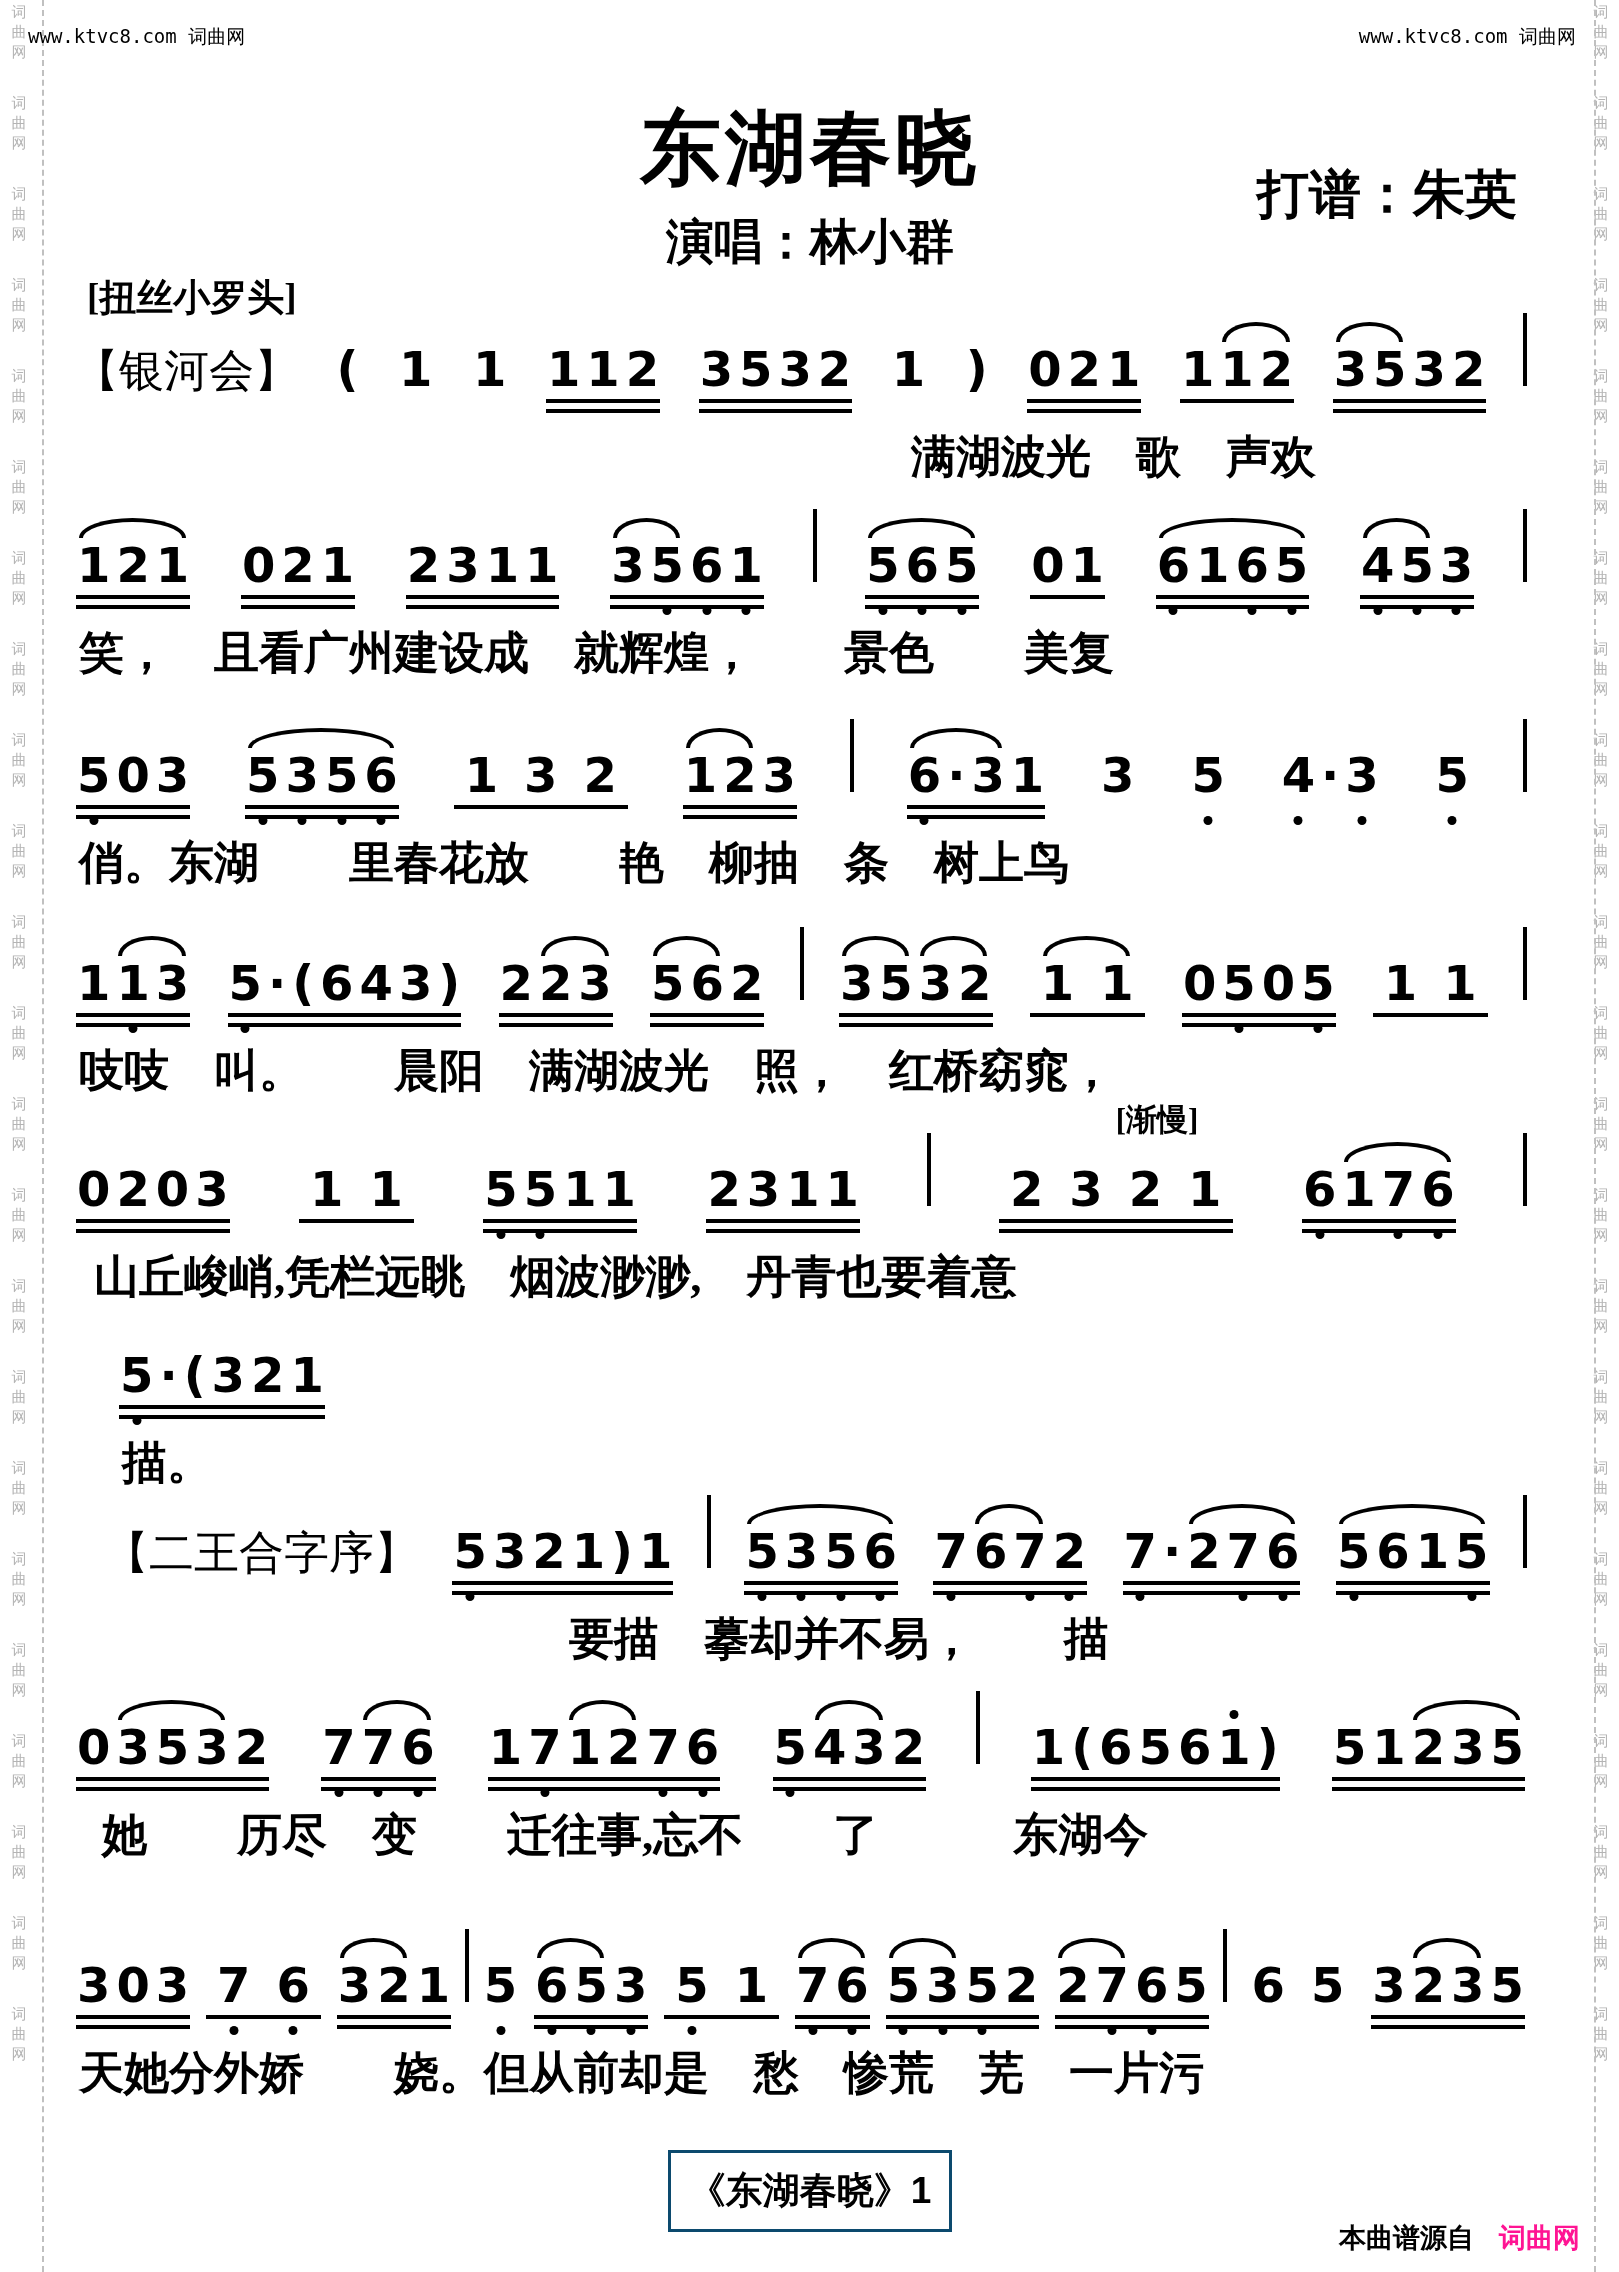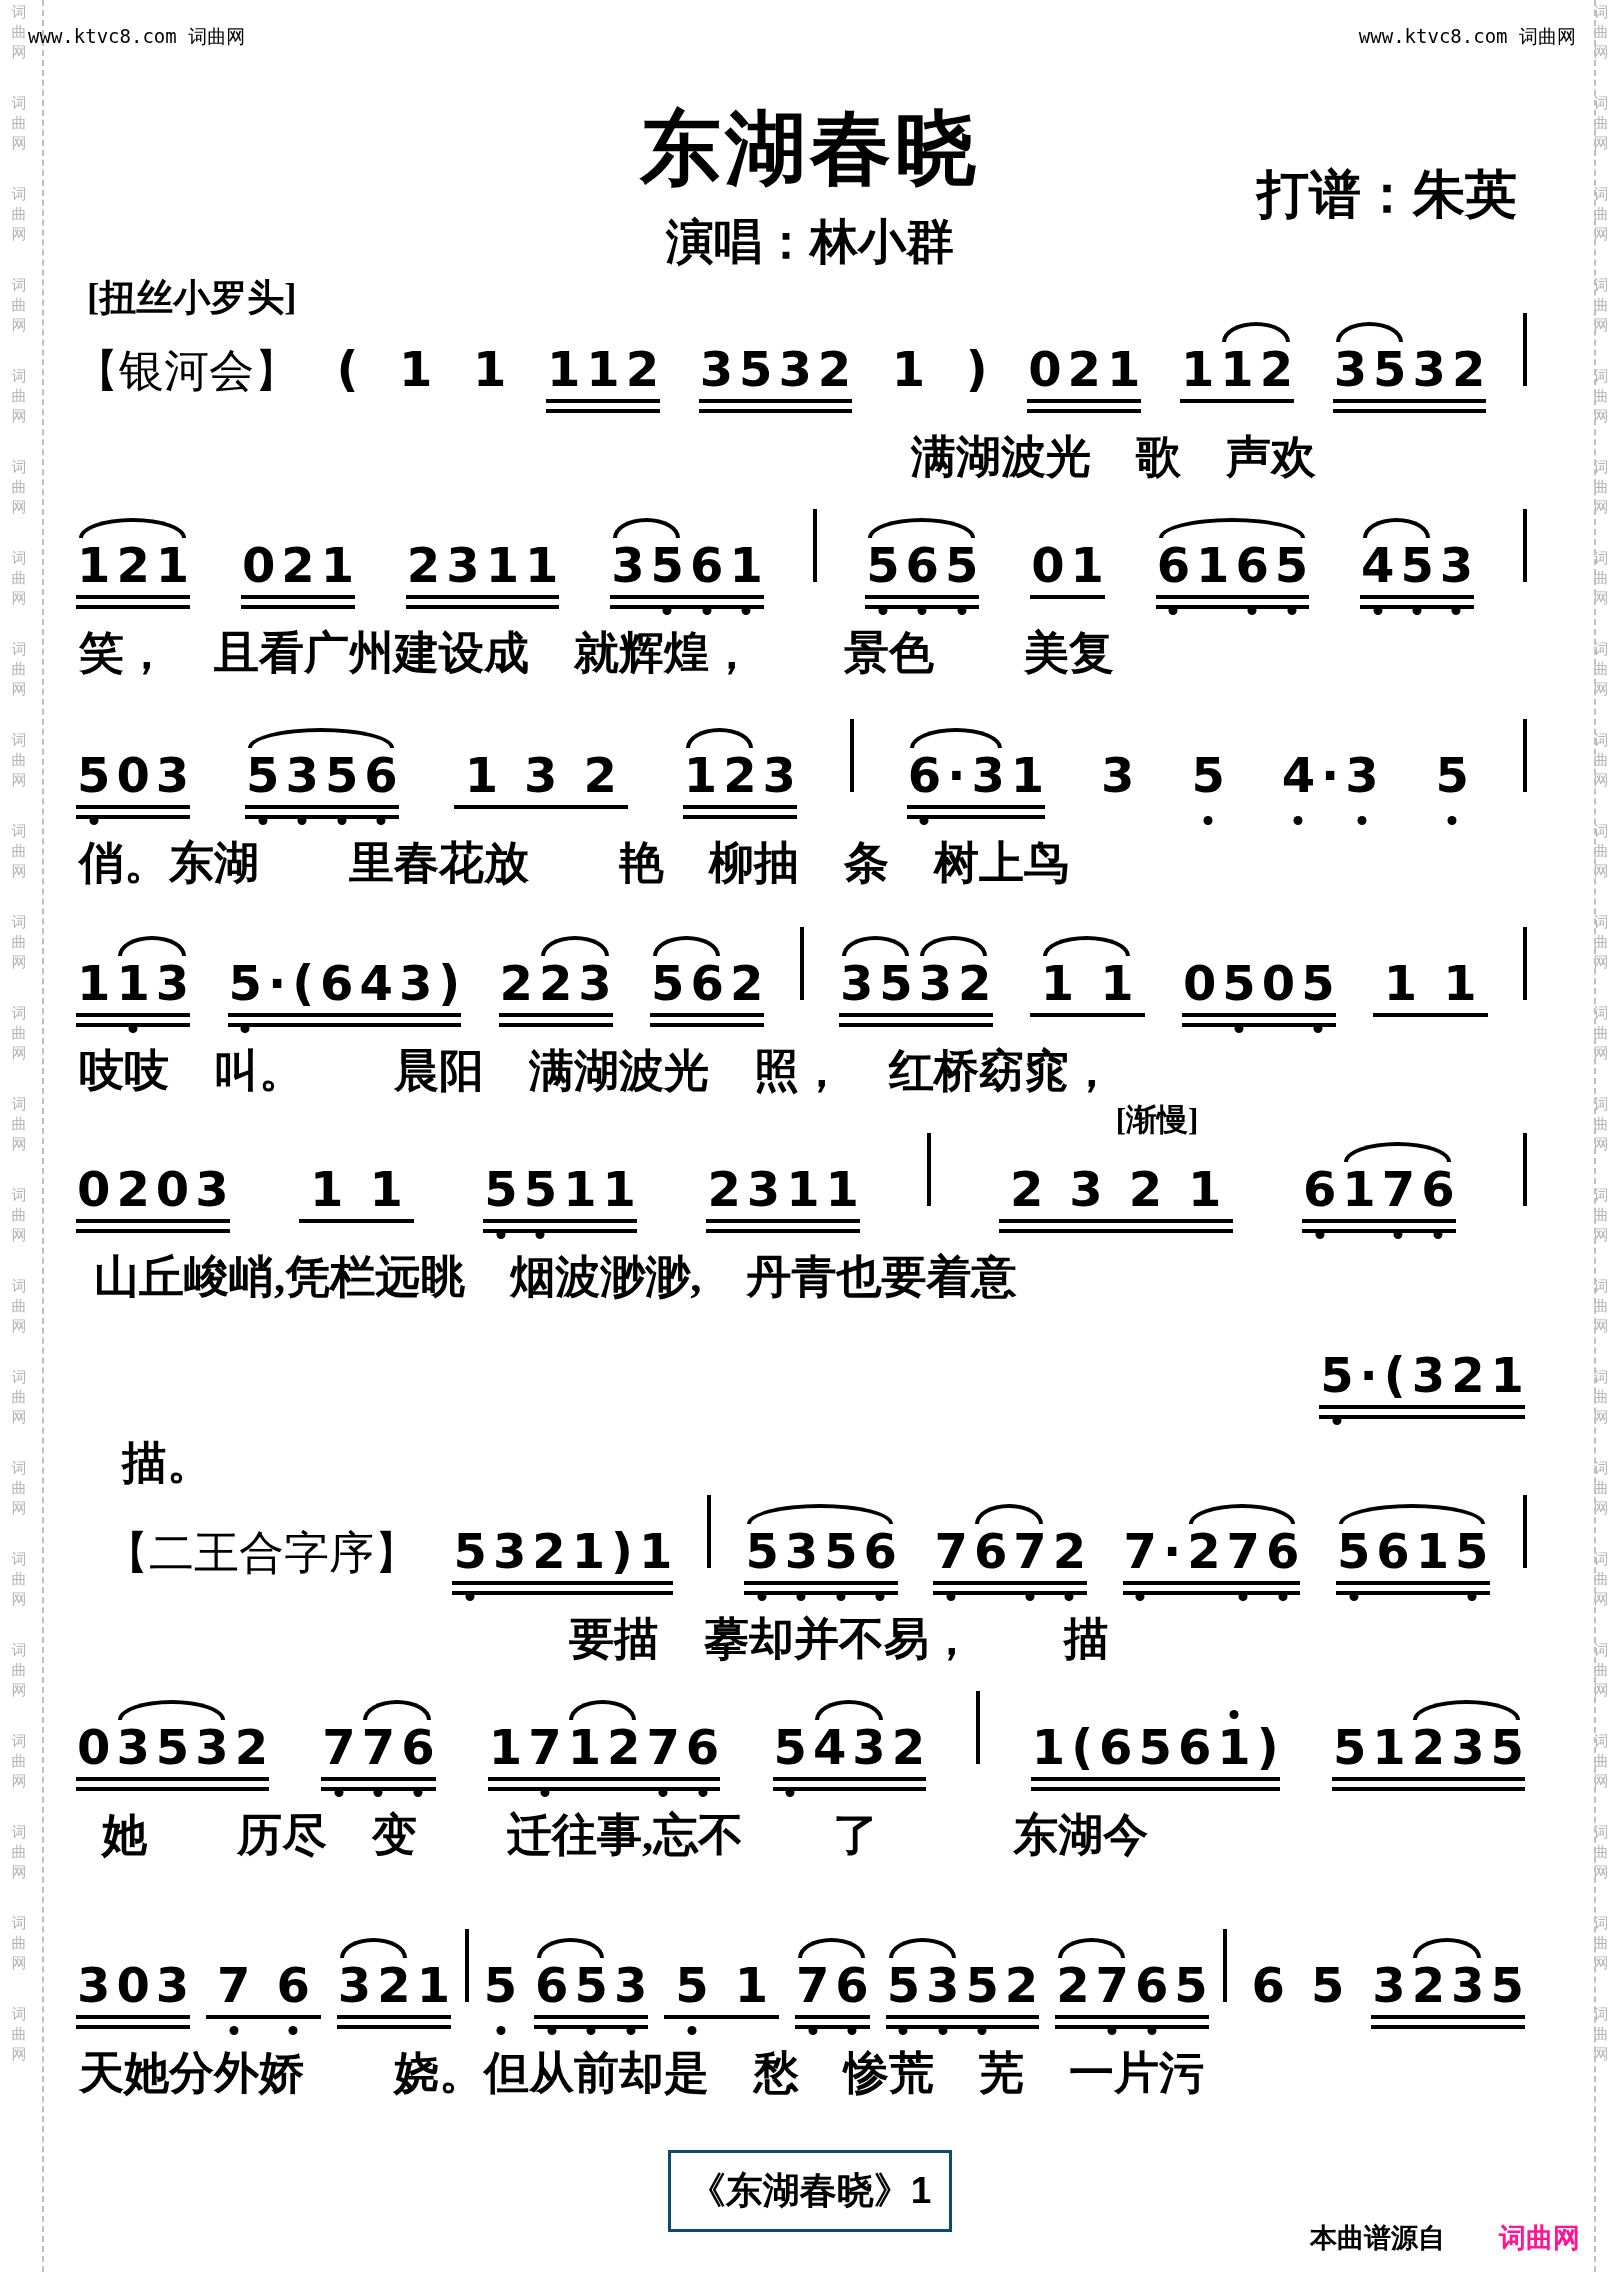--- a/index.html
+++ b/index.html
@@ -24,21 +24,21 @@
          font-size:81px;font-weight:bold;letter-spacing:4px;}
   .notator{position:absolute;top:160px;right:103px;font-size:52px;font-weight:bold;}
   .singer{position:absolute;top:210px;left:0;width:100%;text-align:center;
           font-size:48px;font-weight:bold;}
   .seclabel{position:absolute;top:273px;left:87px;font-size:37px;font-weight:bold;}
   
   .system{position:absolute;left:74px;right:93px;}
   .sys0{top:313px}.sys1{top:509px}.sys2{top:719px}.sys3{top:927px}.sys4{top:1133px}
   .sys5{top:1325px;left:117px}.sys6{top:1495px;left:104px}.sys7{top:1691px}.sys8{top:1929px}
   .noterow{display:flex;justify-content:space-between;align-items:baseline;}
-  .sys5 .noterow{justify-content:flex-end;}
+  .sys5 .noterow{justify-content:flex-start;}
   .prefix{font-size:45px;font-weight:normal;white-space:nowrap;}
   .grp{position:relative;display:inline-block;padding:26px 0 34px;
        font:bold 48px "DejaVu Sans",sans-serif;line-height:1;white-space:nowrap;}
   .ch{display:inline-block;position:relative;margin:0 3px;}
   .sp .ch{margin:0 13px;}
   .beam{position:absolute;left:2px;right:2px;height:4px;background:#000;}
   .b1{bottom:24px}.b2{bottom:14px}
   .ld{position:absolute;left:50%;transform:translateX(-50%);bottom:-26px;
       width:9px;height:9px;border-radius:50%;background:#000;}
   .ud{position:absolute;left:50%;transform:translateX(-50%);top:-13px;
@@ -48,21 +48,21 @@
   .ann{position:absolute;top:-40px;left:50%;font:bold 31px "Liberation Serif",serif;white-space:nowrap;}
   .bar{width:4px;height:73px;background:#000;margin-bottom:-26px;align-self:baseline;}
   .lyrics{font-size:45px;font-weight:bold;white-space:nowrap;margin-top:0;
           font-family:"Liberation Serif",serif;}
   
   .pagebox{position:absolute;top:2150px;left:0;width:100%;text-align:center;}
   .pagebox span{display:inline-block;border:3px solid #0c4a6e;padding:13px 18px;
                 font:bold 37px "Liberation Sans",sans-serif;}
   .source{position:absolute;top:2220px;right:40px;font:bold 27px "Liberation Sans",sans-serif;
           white-space:nowrap;}
-  .source .site{margin-left:54px;}
+  .source .site{margin-left:25px;}
 </style>
 </head>
 <body>
 
 <div class="page">
 
   <div class="vstrip left" id="vstrip-l">
       <span class="vch">词</span>
       <span class="vch">曲</span>
       <span class="vch">网</span>

